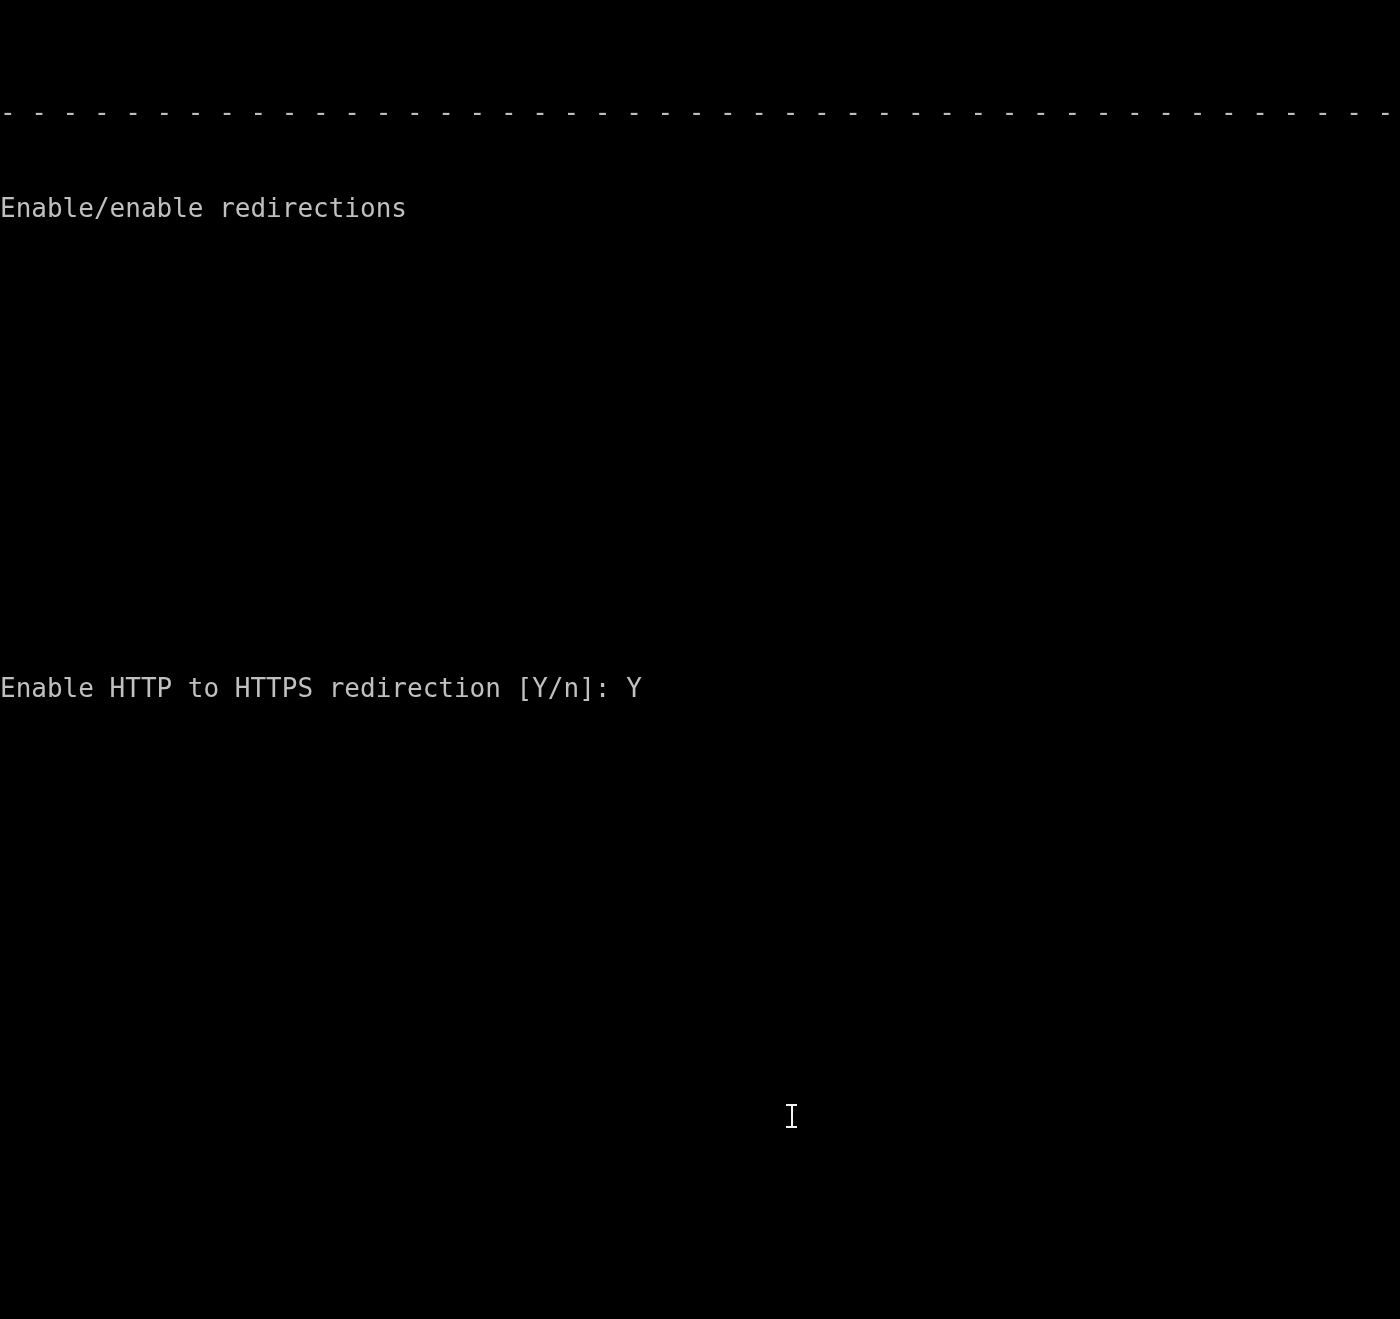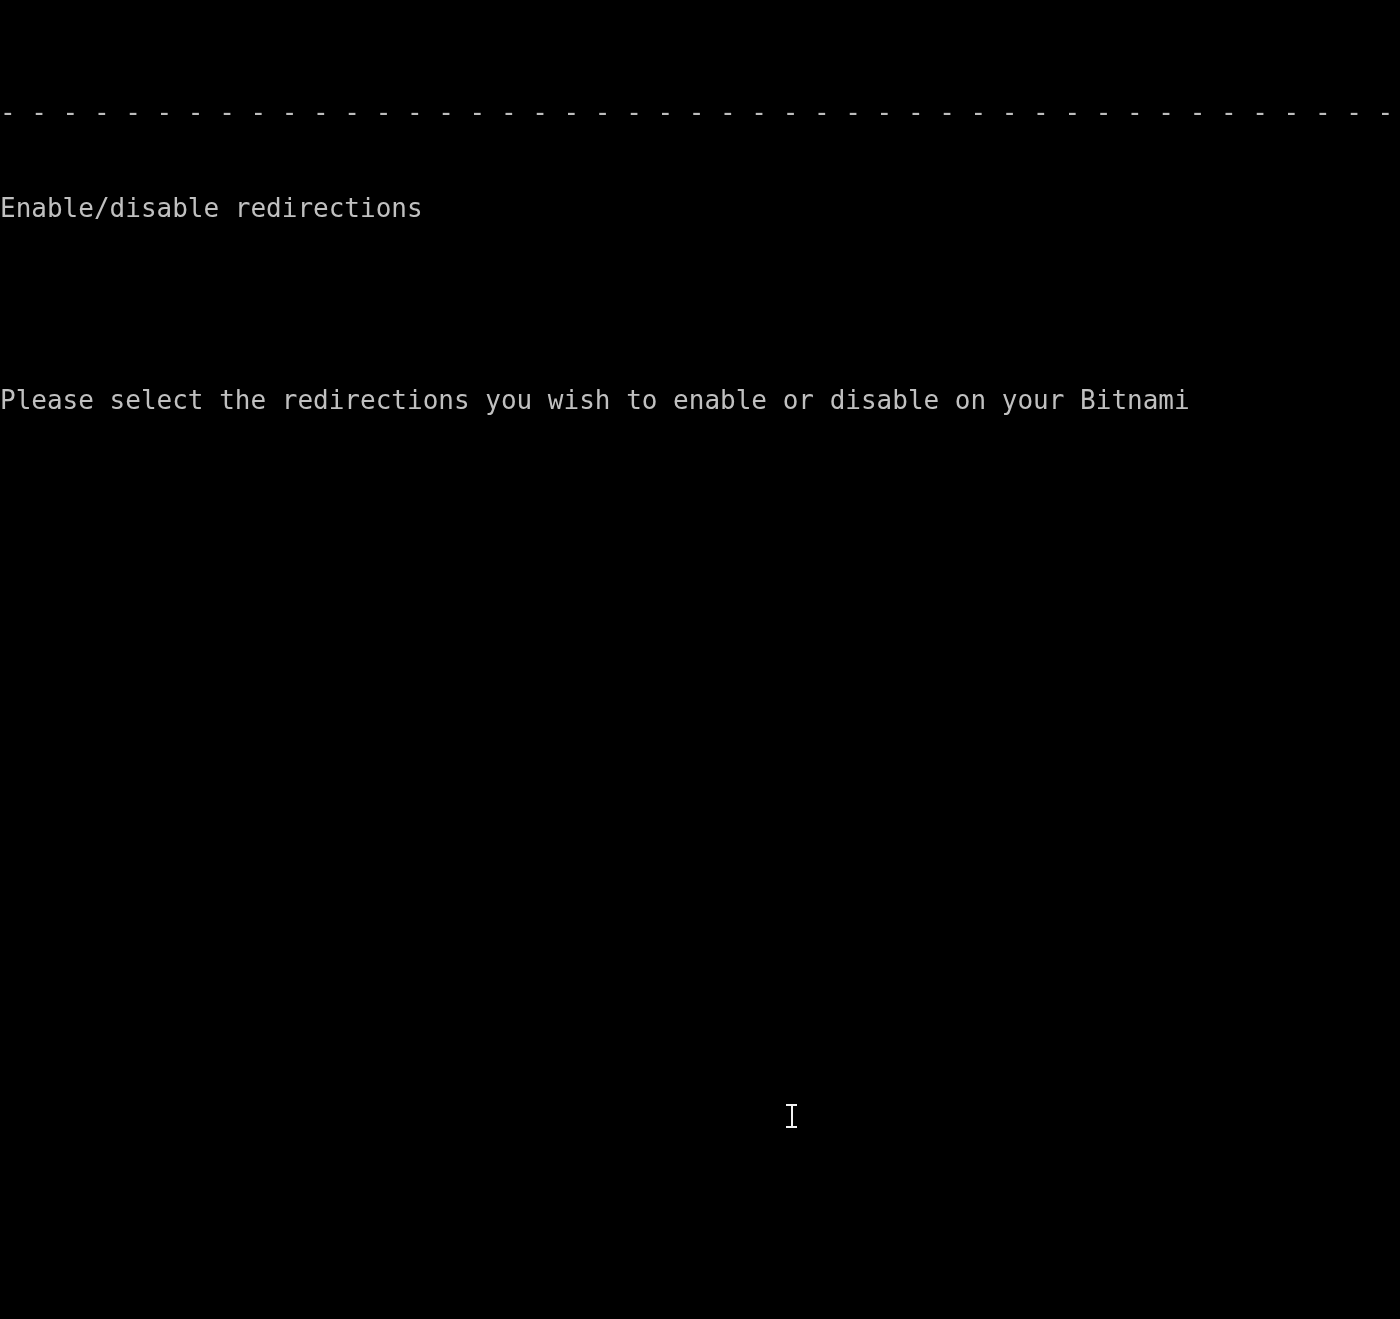--- a/index.html
+++ b/index.html
@@ -77,26 +77,26 @@
     height: 2px;
     background: #f2f2f2;
   }
 </style>
 </head>
 <body>
 
 <div id="terminal">
 
   <div class="term-line sep">- - - - - - - - - - - - - - - - - - - - - - - - - - - - - - - - - - - - - - - - - - - - - - - - - - - - - - - - - - - - - - - - - - - - - - - - - - - -</div>
-  <div class="term-line">Enable/disable redirections</div>
-  <div class="term-line blank">&nbsp;</div>
-  <div class="term-line">Please select the redirections you wish to enable or disable on your Bitnami</div>
+  <div class="term-line">Enable/enable redirections</div>
   <div class="term-line blank">&nbsp;</div>
   <div class="term-line blank">&nbsp;</div>
   <div class="term-line blank">&nbsp;</div>
+  <div class="term-line blank">&nbsp;</div>
+  <div class="term-line">Enable HTTP to HTTPS redirection [Y/n]: Y</div>
   <div class="term-line blank">&nbsp;</div>
   <div class="term-line blank">&nbsp;</div>
   <div class="term-line blank">&nbsp;</div>
   <div class="term-line blank">&nbsp;</div>
   
   
   
   
   
   

